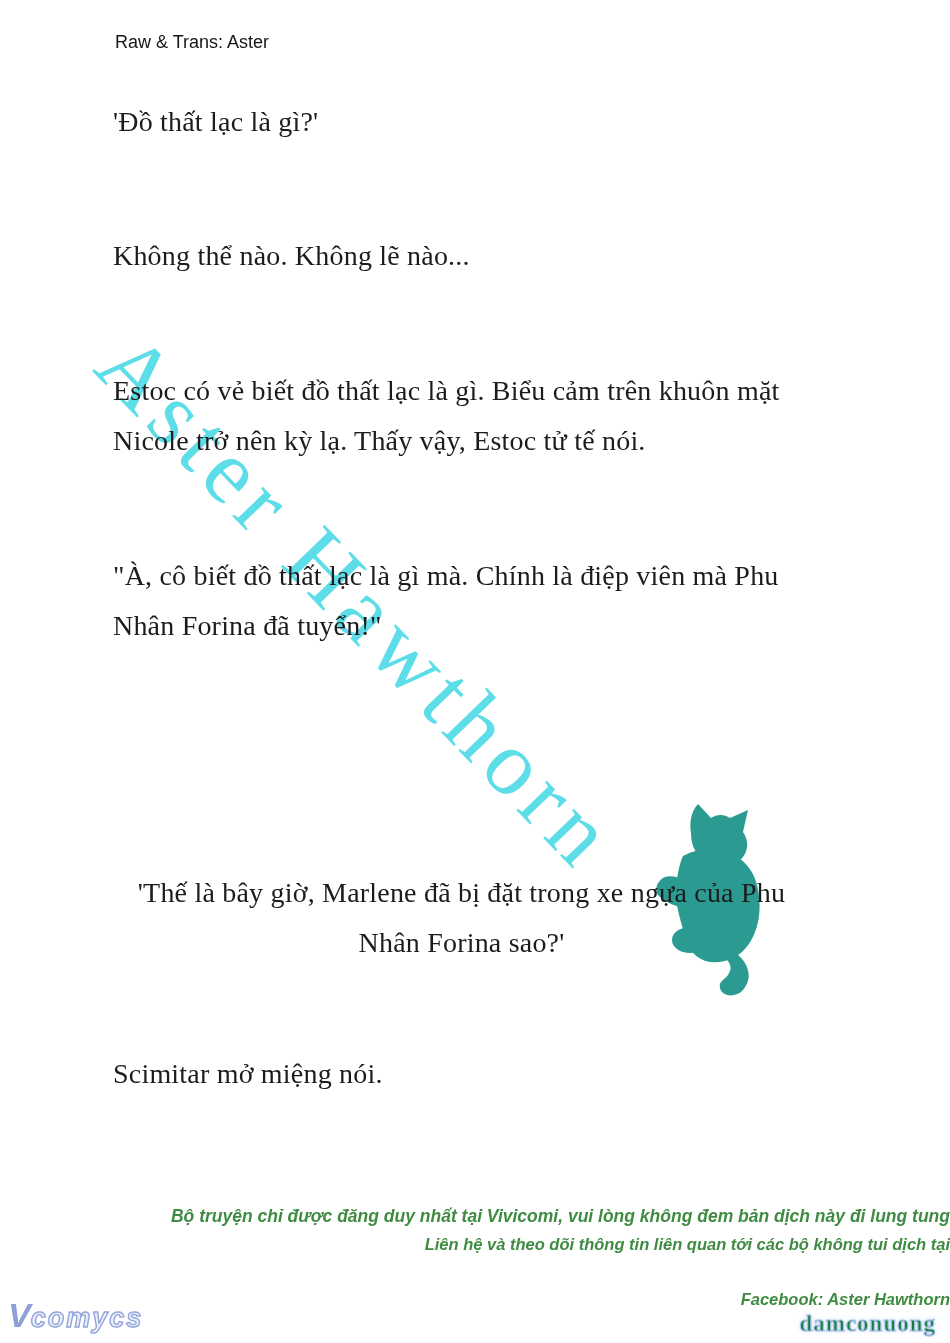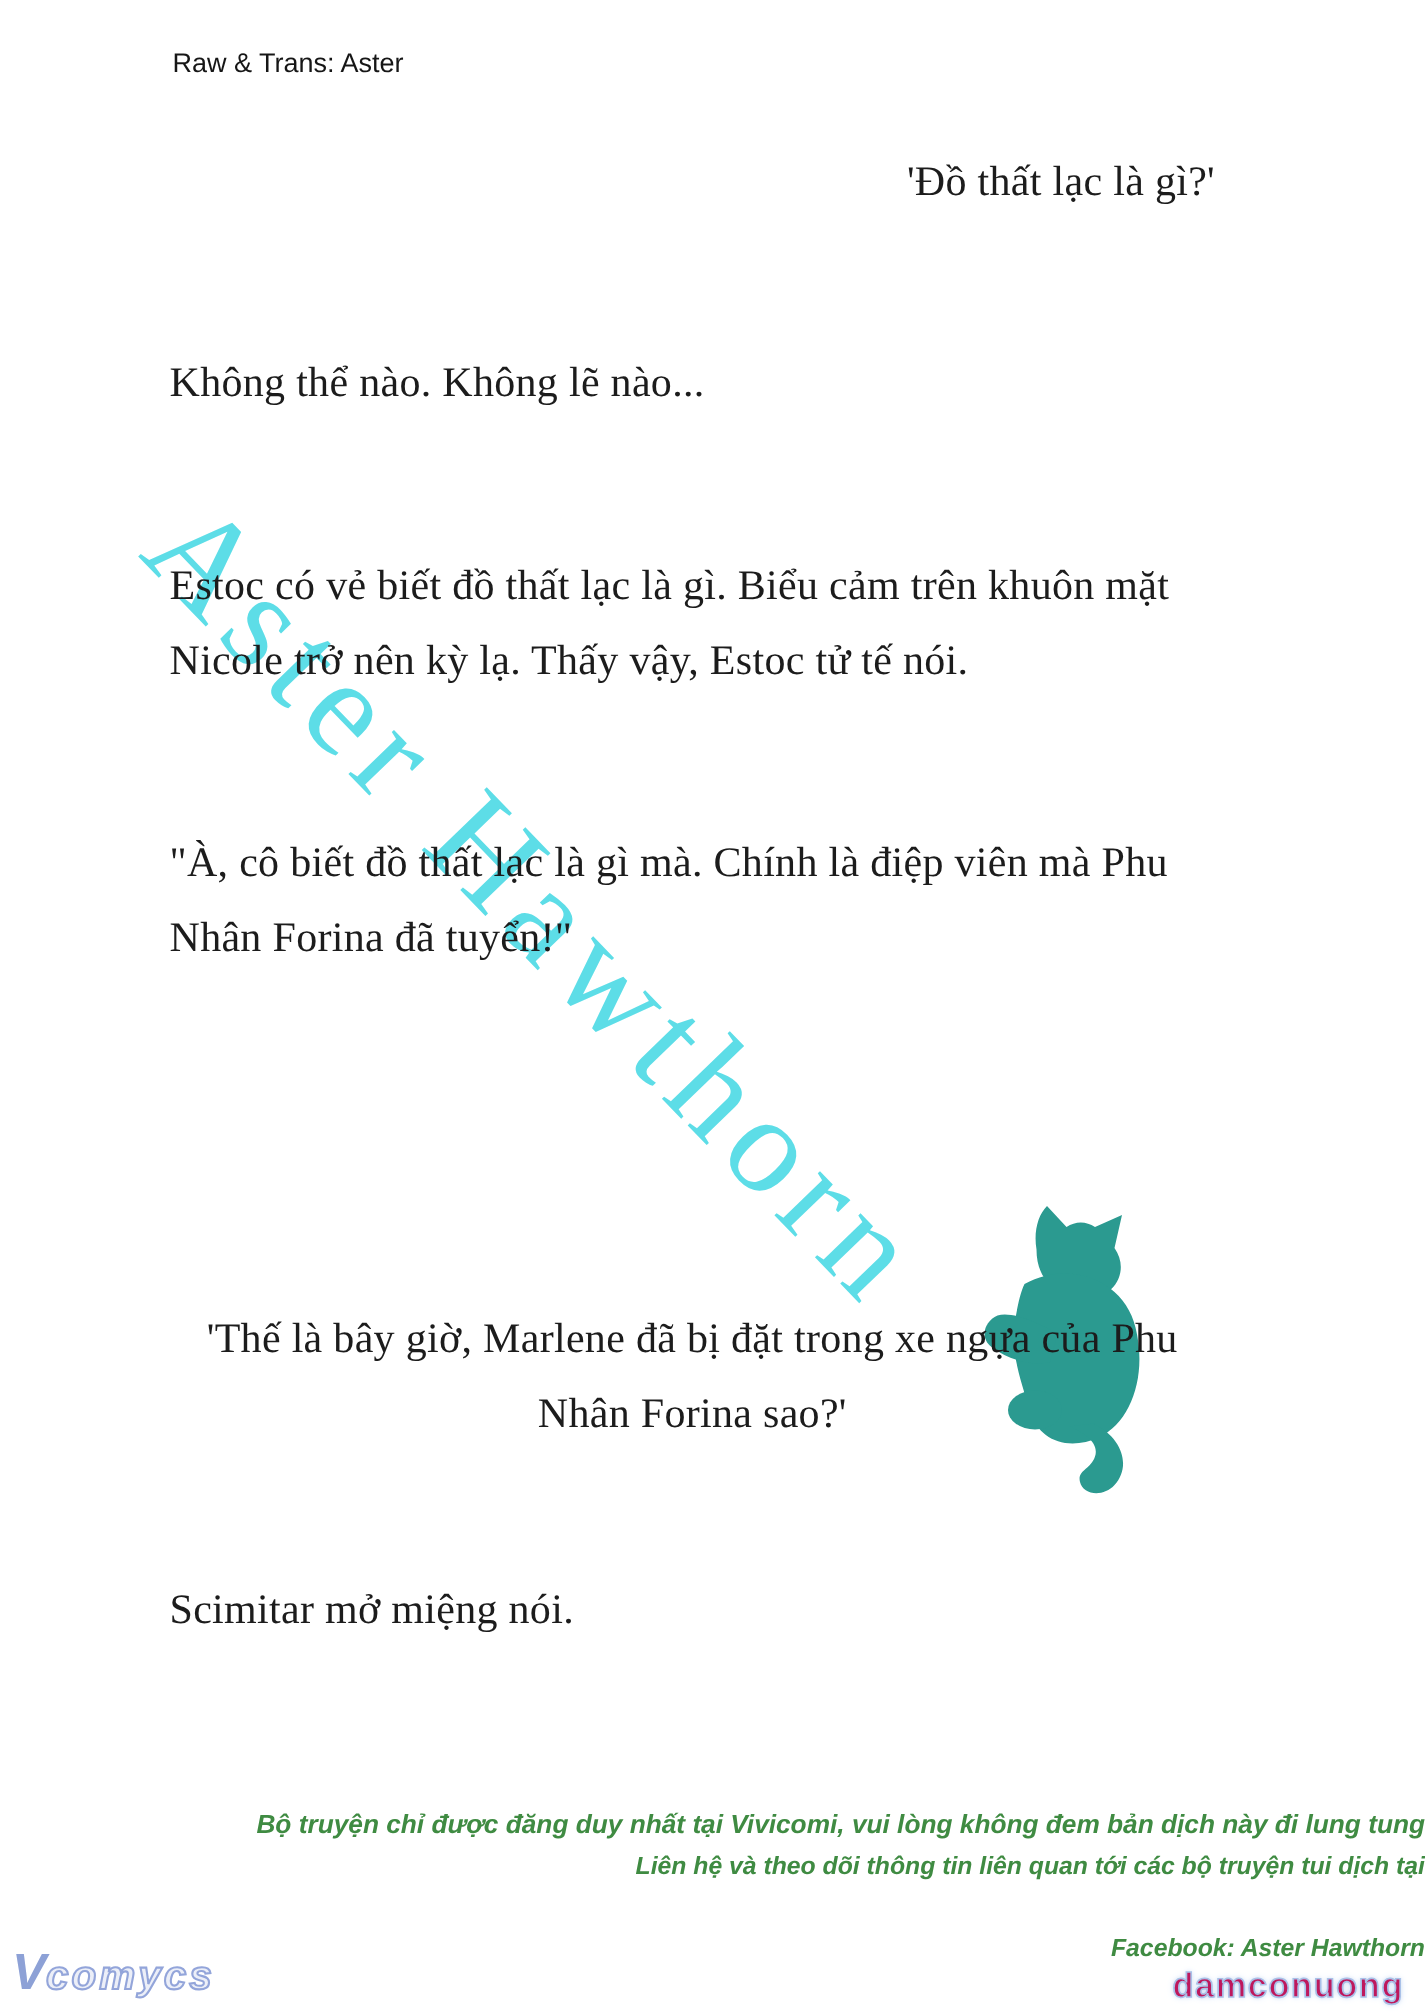--- a/index.html
+++ b/index.html
@@ -25,21 +25,21 @@
   .para {
     position: absolute;
     left: 113px;
     width: 697px;
     font-size: 28px;
     line-height: 50px;
     color: #1c1c1c;
     z-index: 2;
     letter-spacing: 0.2px;
   }
-  .p1 { top: 97px; text-align: right; }
+  .p1 { top: 97px; }
   .p2 { top: 231px; }
   .p3 { top: 366px; }
   .p4 { top: 551px; }
   .p5 { top: 737px; }
   .p6 { top: 868px; text-align: center; }
   .p7 { top: 1049px; }
   .watermark {
     position: absolute;
     left: 152px;
     top: 312px;
@@ -92,25 +92,25 @@
   .vcomycs .rest {
     font-size: 27px;
     letter-spacing: 2px;
     color: rgba(147,165,218,0.18);
     -webkit-text-stroke: 1.4px #93a5da;
   }
   .damconuong {
     position: absolute;
     right: 14px;
     bottom: 6px;
-    font-family: Liberation Sans, sans-serif;
+    font-family: Liberation Serif, serif;
     font-weight: bold;
     font-size: 23px;
     letter-spacing: 1px;
-    color: #be185d;
+    color: #15803d;
     -webkit-text-stroke: 1.1px #a9c1e8;
     text-shadow: 0 0 3px #c9d9f2, 0 0 6px #dde8f8;
     z-index: 2;
   }
 </style>
 </head>
 <body>
 
 <div class="page">
 
@@ -137,21 +137,21 @@
 
   <div class="para p1">'Đồ thất lạc là gì?'</div>
   <div class="para p2">Không thể nào. Không lẽ nào...</div>
   <div class="para p3">Estoc có vẻ biết đồ thất lạc là gì. Biểu cảm trên khuôn mặt Nicole trở nên kỳ lạ. Thấy vậy, Estoc tử tế nói.</div>
   <div class="para p4">"À, cô biết đồ thất lạc là gì mà. Chính là điệp viên mà Phu Nhân Forina đã tuyển!"</div>
   <div class="para p6">'Thế là bây giờ, Marlene đã bị đặt trong xe ngựa của Phu Nhân Forina sao?'</div>
   <div class="para p7">Scimitar mở miệng nói.</div>
 
   <div class="footer">
     <div class="f1">Bộ truyện chỉ được đăng duy nhất tại Vivicomi, vui lòng không đem bản dịch này đi lung tung</div>
-    <div class="f2">Liên hệ và theo dõi thông tin liên quan tới các bộ truyện tui dịch tại</div>
+    <div class="f2">Liên hệ và theo dõi thông tin liên quan tới các bộ không tui dịch tại</div>
     <div class="f3">Facebook: Aster Hawthorn</div>
   </div>
 
   <div class="vcomycs">
     <span class="v">V</span><span class="rest">comycs</span>
   </div>
 
   <div class="damconuong">damconuong</div>
 
 </div>

